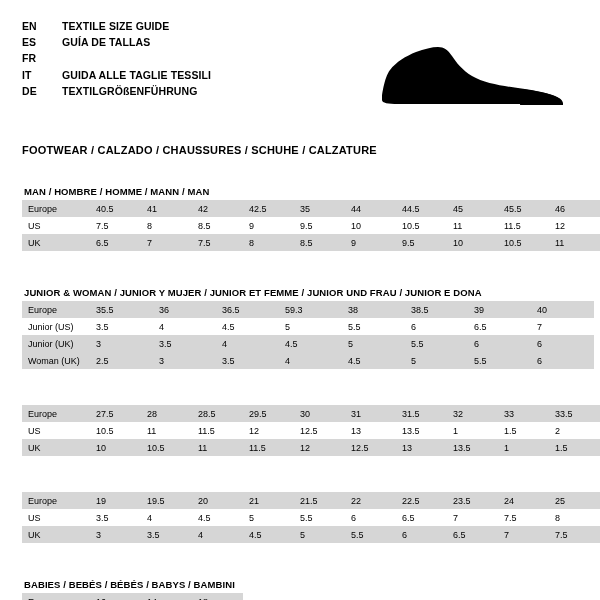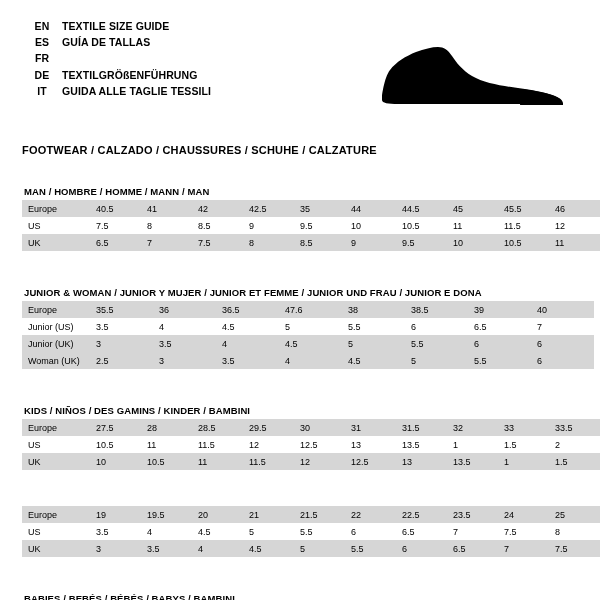--- a/index.html
+++ b/index.html
@@ -23,21 +23,20 @@
   }
 
   
   .header {
     display: flex;
     justify-content: space-between;
     align-items: flex-start;
   }
   .lang-list {
     display: block;
-    text-align: center;
   }
   .lang-row {
     display: flex;
     align-items: baseline;
     line-height: 16.2px;
     font-size: 10.5px;
     font-weight: bold;
     letter-spacing: 0.1px;
   }
   .lang-code {
@@ -107,26 +106,26 @@
           <span class="lang-title">TEXTILE SIZE GUIDE</span>
         </div>
         <div class="lang-row">
           <span class="lang-code">ES</span>
           <span class="lang-title">GUÍA DE TALLAS</span>
         </div>
         <div class="lang-row">
           <span class="lang-code">FR</span>
         </div>
         <div class="lang-row">
+          <span class="lang-code">IT</span>
+          <span class="lang-title">GUIDA ALLE TAGLIE TESSILI</span>
+        </div>
+        <div class="lang-row">
           <span class="lang-code">DE</span>
           <span class="lang-title">TEXTILGRÖßENFÜHRUNG</span>
-        </div>
-        <div class="lang-row">
-          <span class="lang-code">IT</span>
-          <span class="lang-title">GUIDA ALLE TAGLIE TESSILI</span>
         </div>
       </div>
     <div class="shoe-wrap">
       <svg viewBox="0 0 200 80" width="200" height="80" aria-hidden="true">
         <path fill="#000000" d="M10,62 C10,62 12,44 18,36 C24,28 34,22 44,18 C52,15 60,13 66,13
           C72,13 76,16 80,22 C84,28 90,36 100,42 C112,49 130,52 146,54
           C160,56 172,58 180,61 C187,63.5 190,66 190,69 L190,70
           C190,70 186,70 178,70 C170,70 150,70 120,70 C88,70 46,70 26,70
           C16,70 10,69 10,66 Z"></path>
         <path fill="#000000" d="M150,55 C164,57 176,59 183,62 C189,64.5 191,67 191,69.5 L191,71
@@ -210,21 +209,21 @@
             <col style="width: 63px;">
             <col style="width: 63px;">
             <col style="width: 63px;">
           </colgroup>
           <tbody>
             <tr class="shaded">
               <td class="label">Europe</td>
               <td>35.5</td>
               <td>36</td>
               <td>36.5</td>
-              <td>47.6</td>
+              <td>59.3</td>
               <td>38</td>
               <td>38.5</td>
               <td>39</td>
               <td>40</td>
             </tr>
             <tr class="plain">
               <td class="label">Junior (US)</td>
               <td>3.5</td>
               <td>4</td>
               <td>4.5</td>
@@ -253,21 +252,20 @@
               <td>4</td>
               <td>4.5</td>
               <td>5</td>
               <td>5.5</td>
               <td>6</td>
             </tr>
           </tbody>
         </table>
       </div>
       <div class="block">
-        <div class="block-title">KIDS / NIÑOS / DES GAMINS / KINDER / BAMBINI</div>
         <table>
           <colgroup>
             <col style="width: 68px;">
             <col style="width: 51px;">
             <col style="width: 51px;">
             <col style="width: 51px;">
             <col style="width: 51px;">
             <col style="width: 51px;">
             <col style="width: 51px;">
             <col style="width: 51px;">

